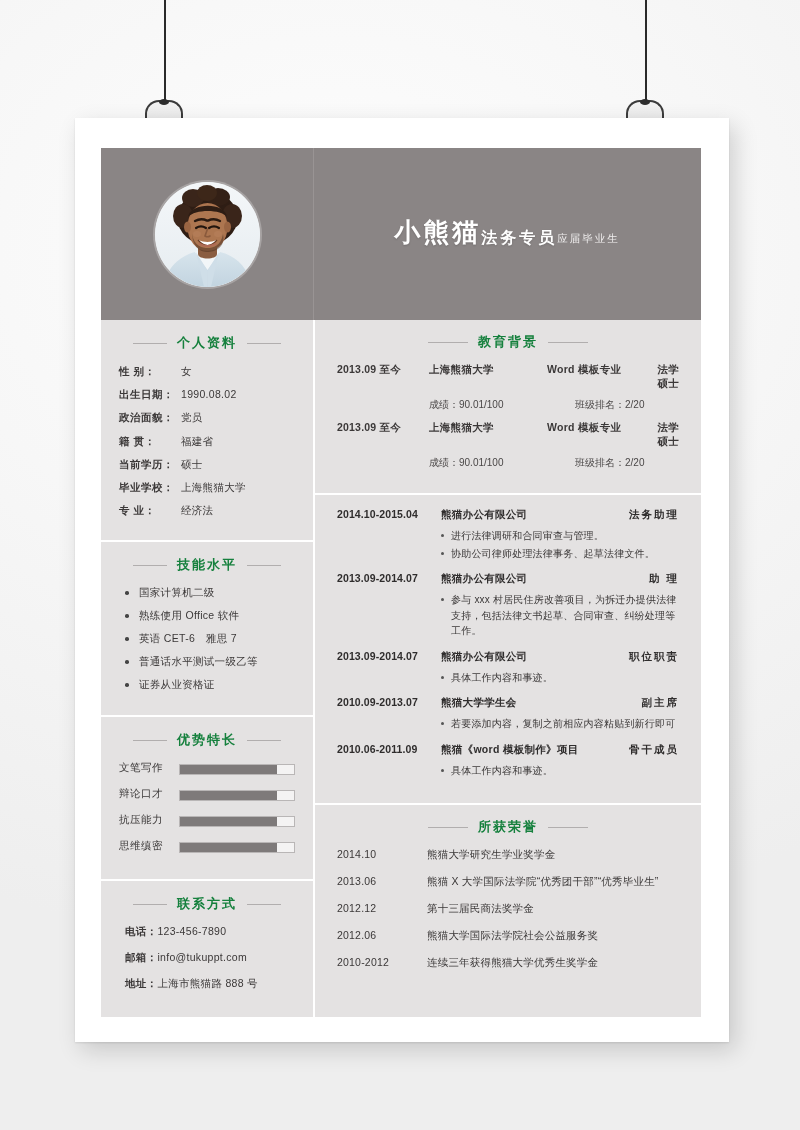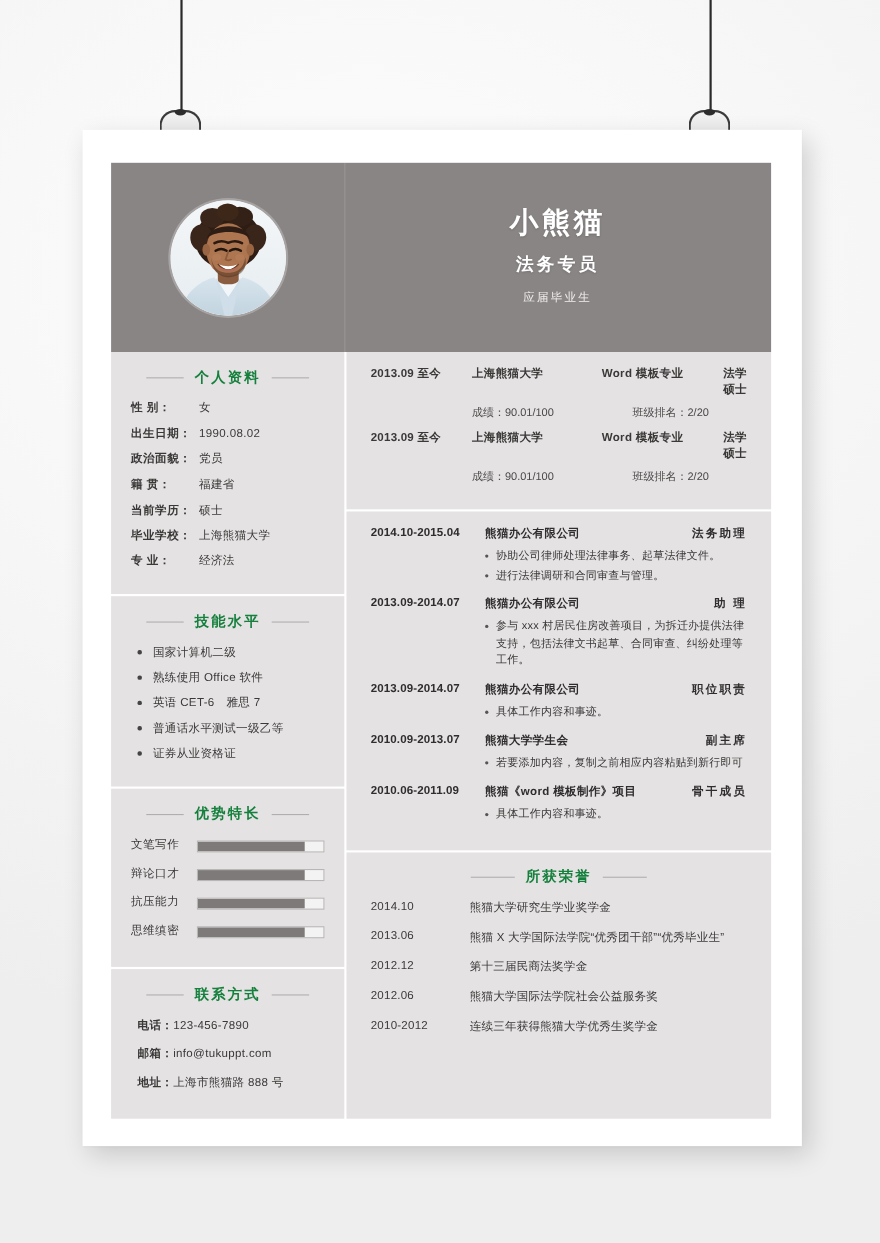--- a/index.html
+++ b/index.html
@@ -68,21 +68,21 @@
   .header .divline{
     position:absolute;left:212px;top:0;bottom:0;width:1px;background:rgba(255,255,255,.13);
   }
   .photo-col{width:212px;display:flex;align-items:center;justify-content:center;}
   .photo{
     width:105px;height:105px;border-radius:50%;overflow:hidden;position:relative;
     background:#eef1f3;box-shadow:0 0 0 2px rgba(255,255,255,.25);
   }
   .photo svg{display:block;width:100%;height:100%;}
   .name-col{
-    flex:1;display:flex;flex-direction:column;align-items:center;justify-content:center;
+    flex:1;display:flex;flex-direction:row;align-items:center;justify-content:center;
     color:#fff;padding-bottom:4px;
   }
   .cand-name{font-size:26px;font-weight:bold;letter-spacing:3px;line-height:1.25;text-shadow:0 1px 2px rgba(0,0,0,.18);}
   .cand-role{font-size:16px;font-weight:bold;letter-spacing:3px;margin-top:12px;text-shadow:0 1px 2px rgba(0,0,0,.15);}
   .cand-status{font-size:10.5px;letter-spacing:2px;margin-top:13px;color:#f0eeee;}
 
   
   .body-wrap{flex:1;display:flex;background:#ffffff;}
   .col-left{width:212px;display:flex;flex-direction:column;}
   .col-right{flex:1;display:flex;flex-direction:column;margin-left:2px;}
@@ -357,20 +357,25 @@
               <b>地址：</b><span>上海市熊猫路 888 号</span>
             </div>
           </div>
         </div>
       </div>
 
       <div class="col-right">
 
         <div class="panel">
           <div class="panel-inner">
+            <div class="sec-head">
+              <span class="rule"></span>
+              <span class="sec-title">教育背景</span>
+              <span class="rule"></span>
+            </div>
 
             <div class="edu-entry">
               <div class="edu-line">
                 <span class="edu-date">2013.09  至今</span>
                 <span class="edu-c1">上海熊猫大学</span>
                 <span class="edu-c2">Word 模板专业</span>
                 <span class="edu-c3">法学硕士</span>
               </div>
               <div class="edu-sub">
                 <span class="s1">成绩：90.01/100</span>
@@ -396,22 +401,22 @@
         <div class="panel">
           <div class="panel-inner">
 
             <div class="exp-entry">
               <div class="exp-head">
                 <span class="exp-date">2014.10-2015.04</span>
                 <span class="exp-org">熊猫办公有限公司</span>
                 <span class="exp-role">法务助理</span>
               </div>
               <ul class="exp-points">
+                <li>进行法律调研和合同审查与管理。</li>
                 <li>协助公司律师处理法律事务、起草法律文件。</li>
-                <li>进行法律调研和合同审查与管理。</li>
               </ul>
             </div>
 
             <div class="exp-entry">
               <div class="exp-head">
                 <span class="exp-date">2013.09-2014.07</span>
                 <span class="exp-org">熊猫办公有限公司</span>
                 <span class="exp-role">助 理</span>
               </div>
               <ul class="exp-points">

